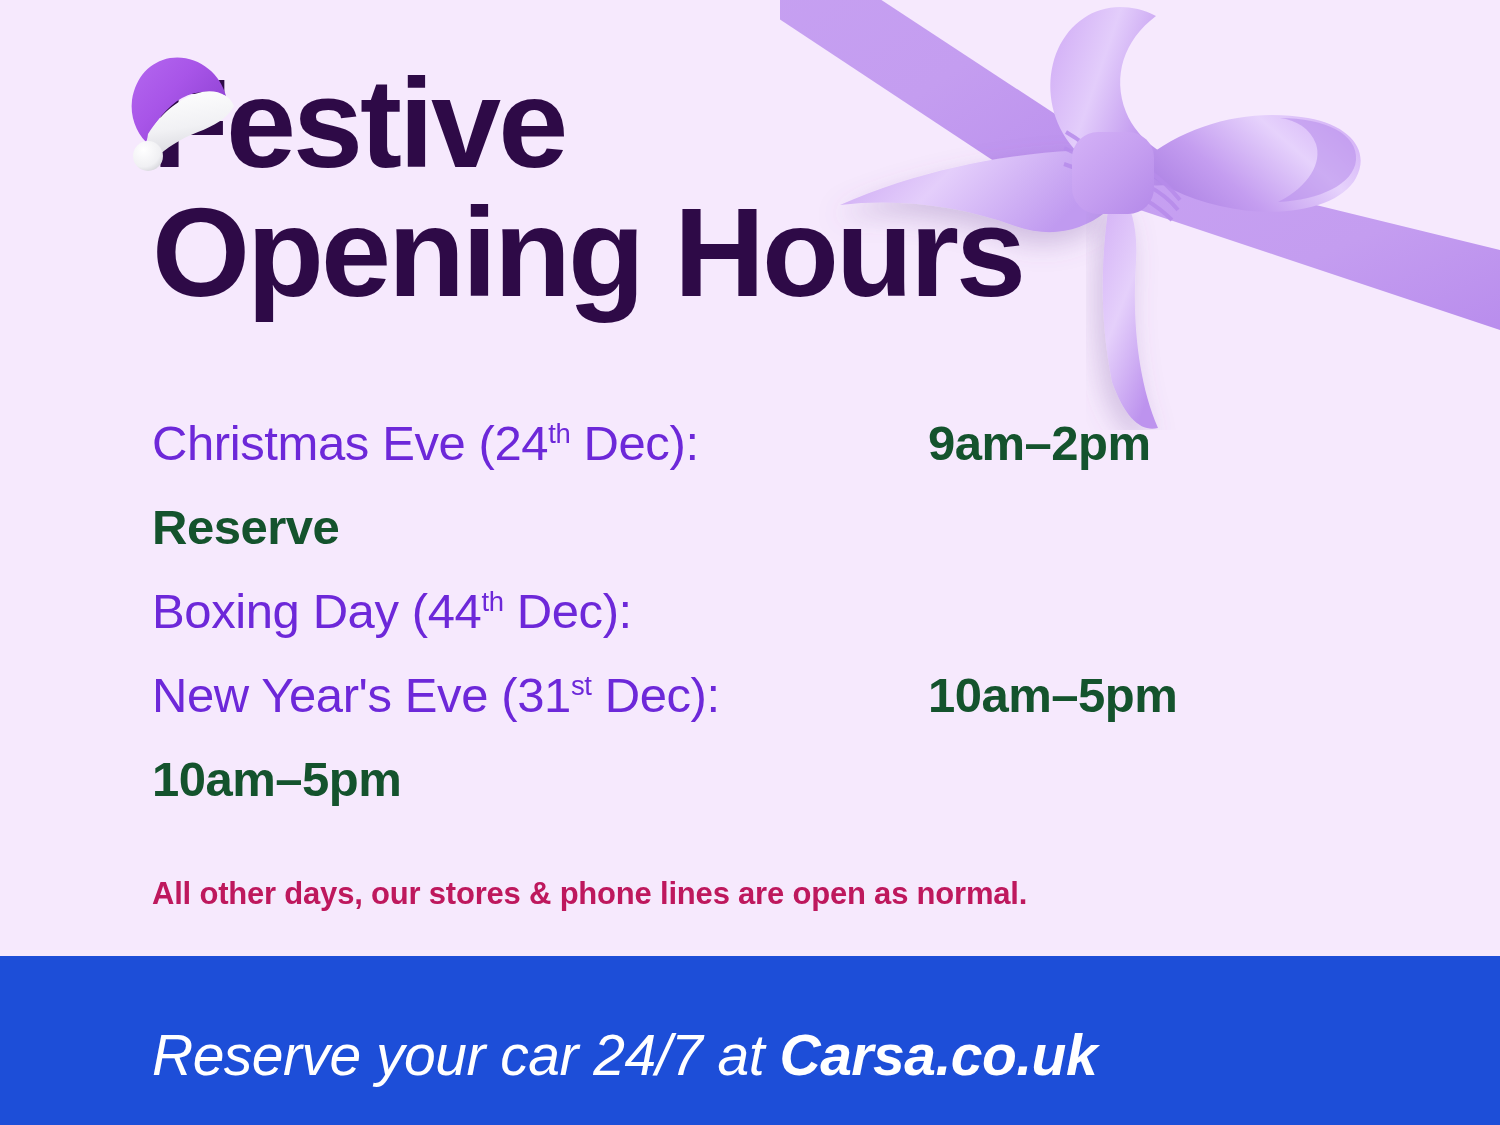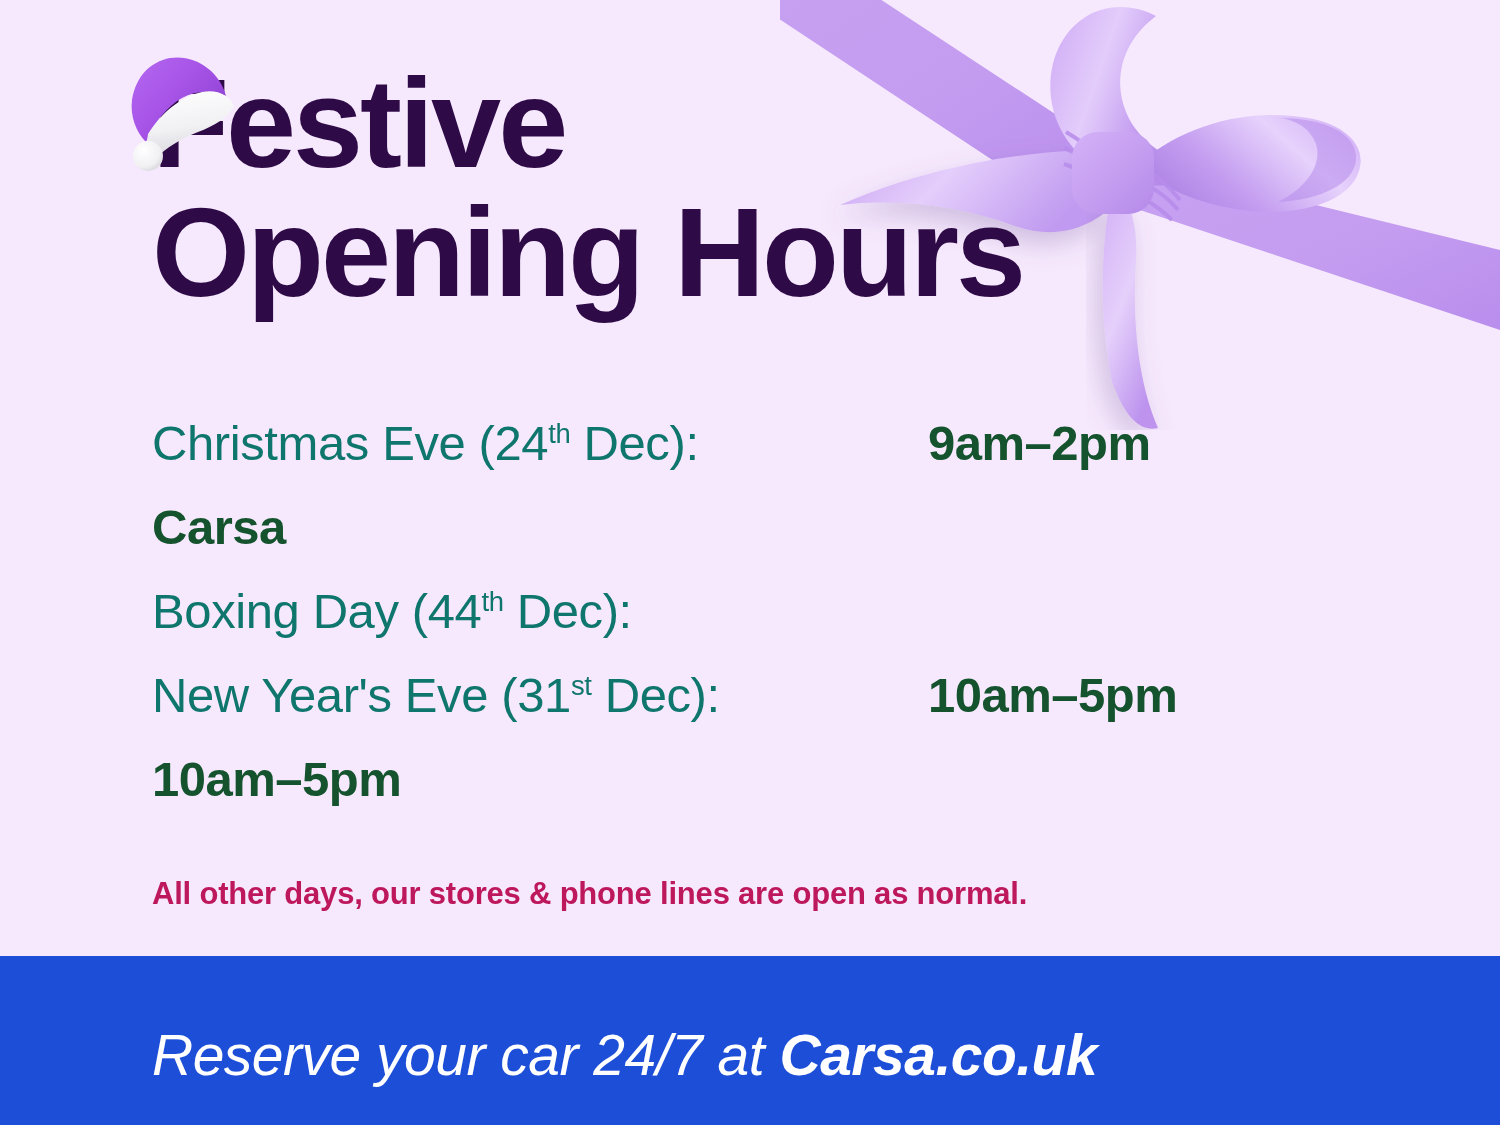--- a/index.html
+++ b/index.html
@@ -58,21 +58,21 @@
     width: 1180px;
   }
   .hours-row {
     display: flex;
     align-items: baseline;
     height: 84px;
   }
   .hours-label {
     width: 776px;
     flex: 0 0 776px;
-    color: #0f766e;
+    color: #6d28d9;
     font-size: 49px;
     font-weight: 300;
     letter-spacing: -0.4px;
     white-space: nowrap;
   }
   .hours-label sup {
     font-size: 0.56em;
     vertical-align: super;
     line-height: 0;
   }
@@ -240,21 +240,21 @@
   </div>
 
   <div class="hours">
 
     <div class="hours-row">
       <div class="hours-label"><span>Christmas Eve (24</span><sup>th</sup><span> Dec):</span></div>
       <div class="hours-value">9am–2pm</div>
     </div>
 
     <div class="hours-row">
-      <div class="hours-value">Carsa</div>
+      <div class="hours-value">Reserve</div>
     </div>
 
     <div class="hours-row">
       <div class="hours-label"><span>Boxing Day (44</span><sup>th</sup><span> Dec):</span></div>
     </div>
 
     <div class="hours-row">
       <div class="hours-label"><span>New Year's Eve (31</span><sup>st</sup><span> Dec):</span></div>
       <div class="hours-value">10am–5pm</div>
     </div>

